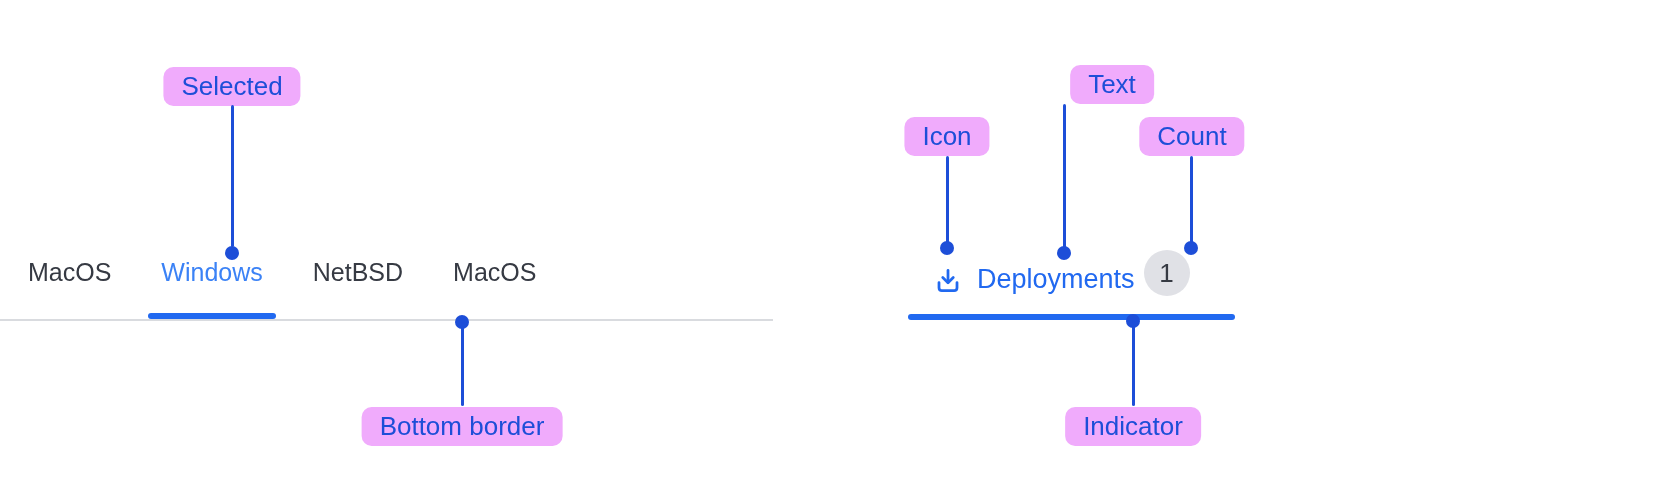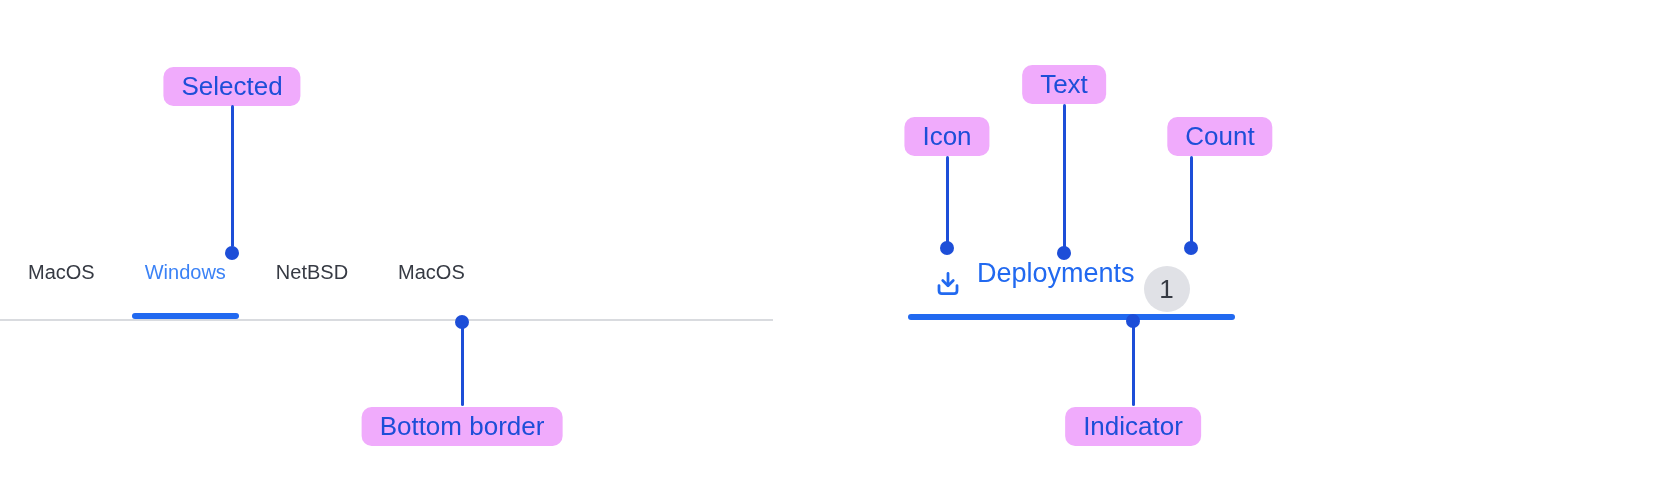--- a/index.html
+++ b/index.html
@@ -31,34 +31,34 @@
   .divider {
     position:absolute; left:0; top:319px;
     width:773px; height:2px; background:#d9dbdf;
   }
   .tabs {
     position:absolute; left:28px; top:256px;
     display:flex; gap:50px;
   }
   .tab {
     position:relative;
-    font-size:20px; font-weight:500; line-height:32px;
+    font-size:25px; font-weight:500; line-height:32px;
     color:#363a43; cursor:pointer; white-space:nowrap;
   }
   .tab.selected { color:#3b82f6; }
   .tab.selected::after {
     content:"";
     position:absolute; left:-13px; right:-13px; top:57px;
     height:6px; border-radius:3px; background:#2169f0;
   }
 
   
   .deploy-tab {
     position:absolute; left:933px; top:256px; height:40px;
-    display:flex; align-items:flex-start; gap:14px;
+    display:flex; align-items:flex-end; gap:14px;
     color:#2169f0; cursor:pointer;
   }
   .dl-icon { width:30px; height:30px; margin-top:13px; display:block; }
   .dl-icon svg { width:30px; height:30px; display:block; }
   .deploy-label { font-size:27px; font-weight:500; line-height:34px; white-space:nowrap; }
   .count-pill {
     width:46px; height:46px; margin-top:10px; margin-left:-5px;
     border-radius:50%;
     background:#e0e1e6; color:#363a43;
     font-size:26px; font-weight:500;
@@ -88,25 +88,25 @@
   </div>
 
   <div class="dot" style="left:455px; top:315px;"></div>
   <div class="vline" style="left:460.5px; top:322px; height:84px;"></div>
   <div class="badge" style="left:947px; top:117px;">Icon</div>
 
   <div class="badge" style="left:462px; top:407px;">Bottom border</div>
   <div class="vline" style="left:945.5px; top:156px; height:90px;"></div>
   <div class="dot" style="left:940px; top:241px;"></div>
 
-  <div class="badge" style="left:1064px; top:65px;">Text</div>
+  <div class="badge" style="left:1112px; top:65px;">Text</div>
   <div class="vline" style="left:1062.5px; top:104px; height:144px;"></div>
   <div class="dot" style="left:1057px; top:246px;"></div>
 
-  <div class="badge" style="left:1192px; top:117px;margin-left:28px;">Count</div>
+  <div class="badge" style="left:1192px; top:117px;">Count</div>
   <div class="vline" style="left:1189.5px; top:156px; height:90px;"></div>
   <div class="dot" style="left:1184px; top:241px;"></div>
 
   <div class="deploy-tab">
     <span class="dl-icon">
       <svg viewBox="0 0 24 24" fill="none" stroke="#2169f0" stroke-width="2.2" stroke-linecap="round" stroke-linejoin="round">
         <path d="M12 3.5v9.7"></path>
         <path d="M7.8 9.2l4.2 4.2 4.2-4.2"></path>
         <path d="M4.8 13.2v4.2c0 1.3 1 2.3 2.3 2.3h9.8c1.3 0 2.3-1 2.3-2.3v-4.2"></path>
       </svg>

